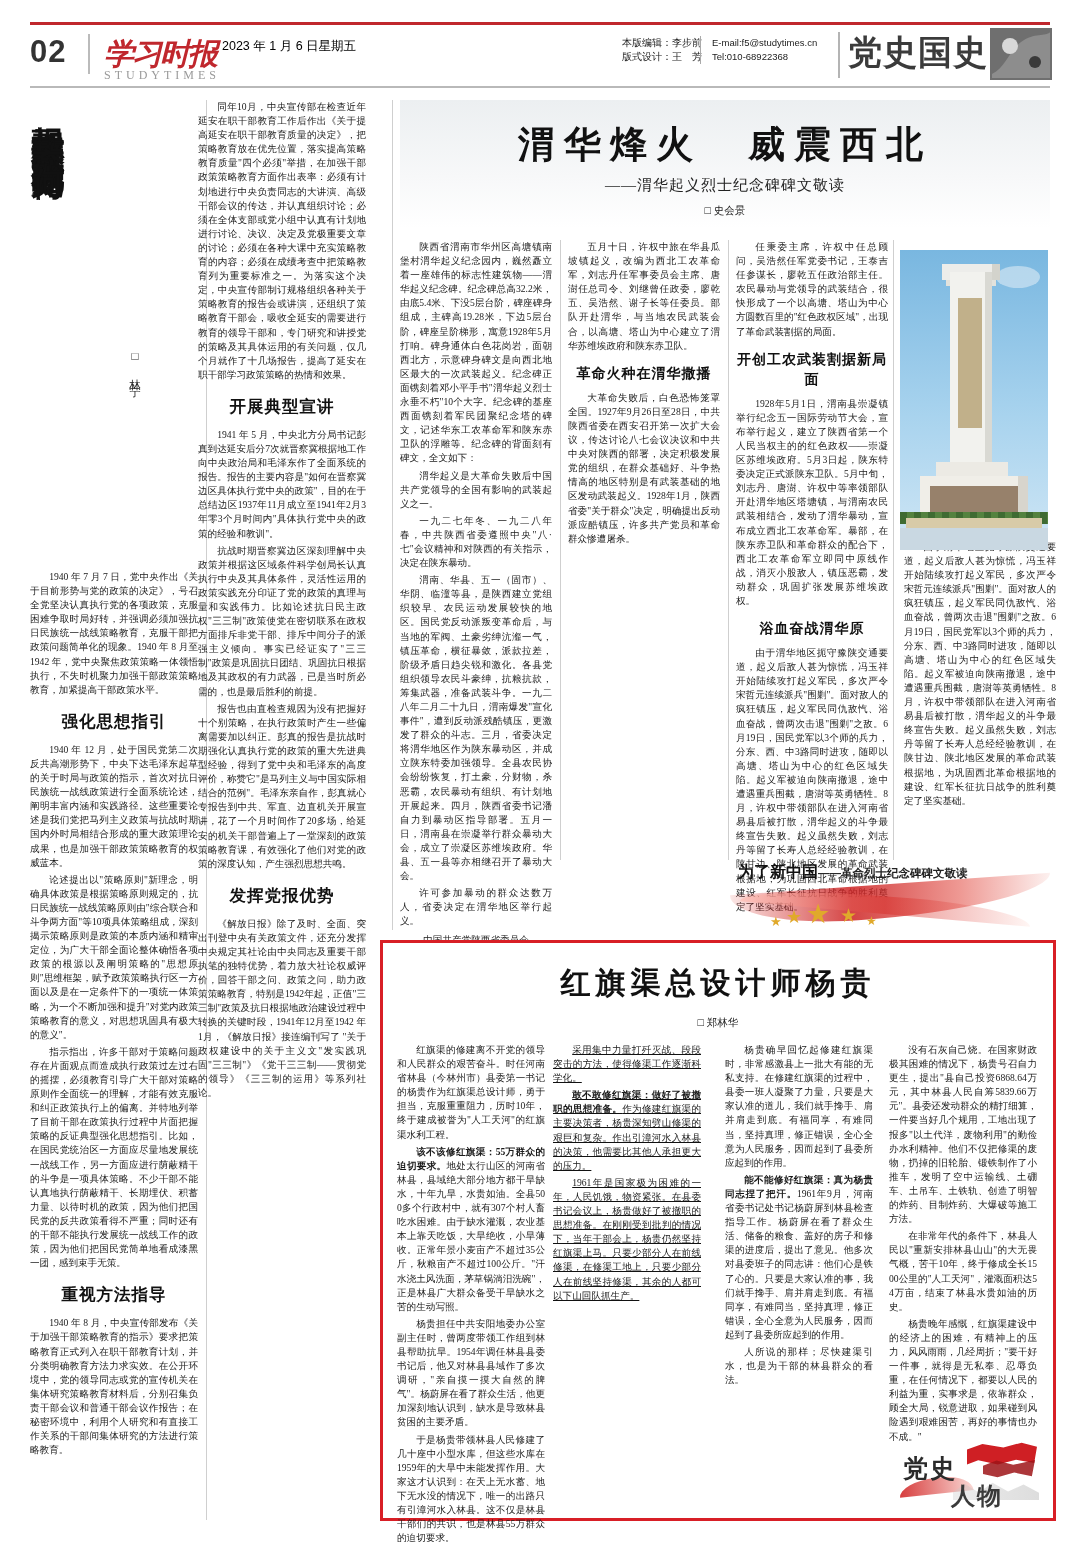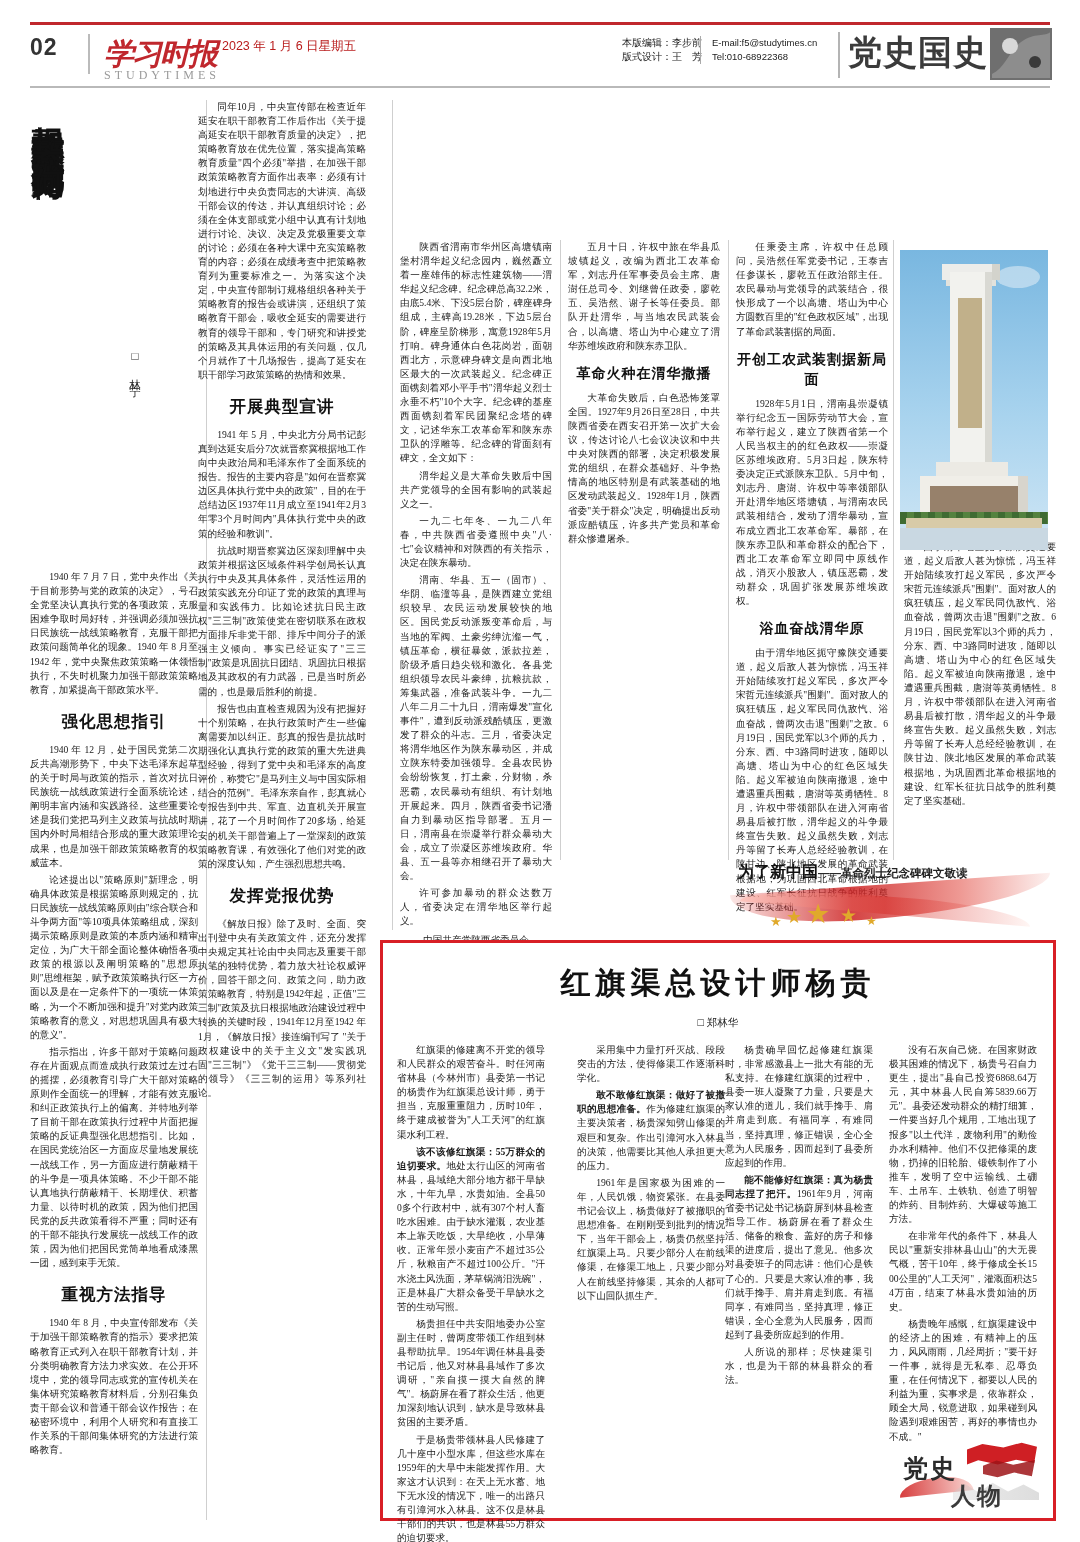--- a/index.html
+++ b/index.html
@@ -9,28 +9,28 @@
     font-family:"Liberation Serif","DejaVu Serif",serif;
     color:#111;
     overflow:hidden;
   }
   .page{position:relative;width:1080px;height:1542px;}
 
   
   .masthead{position:absolute;left:0;top:22px;width:1080px;height:68px;}
   .rule-top{position:absolute;left:30px;top:0;width:1020px;height:3px;background:#c0272d;}
   .rule-bot{position:absolute;left:30px;top:64px;width:1020px;height:2px;background:#b9b9b9;}
-  .pageno{position:absolute;left:30px;top:12px;font-size:23px;font-weight:700;
+  .pageno{position:absolute;left:30px;top:12px;font-size:31px;font-weight:700;
           color:#333;font-family:"Liberation Sans",sans-serif;letter-spacing:1px;}
   .divbar{position:absolute;left:88px;top:12px;width:2px;height:40px;background:#bbb;}
   .logo-cn{position:absolute;left:104px;top:12px;font-size:30px;font-weight:700;color:#c0272d;
            font-family:"Liberation Serif",serif;font-style:italic;letter-spacing:-2px;}
   .logo-en{position:absolute;left:104px;top:46px;font-size:12px;color:#9a9a9a;
            letter-spacing:4px;font-family:"Liberation Serif",serif;}
-  .issue-date{position:absolute;left:222px;top:16px;font-size:12.5px;color:#b91c1c;
+  .issue-date{position:absolute;left:222px;top:16px;font-size:12.5px;color:#000000;
               font-family:"Liberation Sans",sans-serif;}
   .ed-block{position:absolute;left:622px;top:14px;font-size:10px;line-height:14px;color:#222;
             font-family:"Liberation Sans",sans-serif;}
   .ed-sep{position:absolute;left:700px;top:14px;width:1px;height:28px;background:#aaa;}
   .contact-block{position:absolute;left:712px;top:14px;font-size:9.5px;line-height:14px;color:#222;
                  font-family:"Liberation Sans",sans-serif;}
   .ed-sep2{position:absolute;left:838px;top:10px;width:2px;height:46px;background:#b4b4b4;}
   .section-title{position:absolute;left:848px;top:8px;font-size:34px;font-weight:700;color:#3b3b3b;
                  font-family:"Liberation Sans",sans-serif;letter-spacing:1px;}
   .sec-logo{position:absolute;left:990px;top:6px;width:62px;height:52px;overflow:hidden;}
@@ -132,21 +132,21 @@
 
   
   .redbox{position:absolute;left:380px;top:940px;width:670px;height:575px;
           border:3px solid #d81f26;background:#fff;}
   .hq-title{text-align:center;font-size:30px;font-weight:700;letter-spacing:5px;
             color:#111;margin-top:20px;font-family:Liberation Sans, sans-serif;}
   .hq-author{text-align:center;font-size:10.5px;color:#222;margin-top:12px;
              font-family:"Liberation Sans",sans-serif;}
   .hq-cols{position:absolute;left:14px;top:100px;width:642px;height:455px;}
   .hq-c{position:absolute;width:148px;top:0;}
-  .hq-c1{left:0;} .hq-c2{left:180px;} .hq-c3{left:328px;} .hq-c4{left:492px;}
+  .hq-c1{left:0;} .hq-c2{left:156px;text-decoration:underline;} .hq-c3{left:328px;} .hq-c4{left:492px;}
   .inline-head{font-weight:700;}
   .badge{position:absolute;right:6px;bottom:4px;width:150px;height:74px;overflow:hidden;}
   .bg-ds{position:absolute;left:6px;top:12px;font-size:25px;font-weight:700;color:#2b2b2b;
          font-family:"Liberation Sans",sans-serif;letter-spacing:2px;}
   .bg-rw{position:absolute;left:54px;top:40px;font-size:24px;font-weight:700;color:#3a3a3a;
          font-family:"Liberation Sans",sans-serif;letter-spacing:2px;}
   .bg-flag{position:absolute;left:70px;top:2px;width:70px;height:34px;background:#cf1f24;
     clip-path:polygon(0 22%,22% 6%,52% 16%,78% 2%,100% 14%,96% 62%,70% 52%,44% 66%,16% 54%,0 66%);}
   .bg-flag2{position:absolute;left:86px;top:18px;width:52px;height:26px;background:#9e1418;
     clip-path:polygon(0 30%,26% 10%,58% 26%,100% 8%,94% 70%,60% 56%,28% 74%,0 62%);opacity:.85;}
@@ -219,20 +219,27 @@
   <div class="art-col2">
     <p class="body-cn">同年10月，中央宣传部在检查近年延安在职干部教育工作后作出《关于提高延安在职干部教育质量的决定》，把策略教育放在优先位置，落实提高策略教育质量"四个必须"举措，在加强干部政策策略教育方面作出表率：必须有计划地进行中央负责同志的大讲演、高级干部会议的传达，并认真组织讨论；必须在全体支部或党小组中认真有计划地进行讨论、决议、决定及党极重要文章的讨论；必须在各种大课中充实策略教育的内容；必须在成绩考查中把策略教育列为重要标准之一。为落实这个决定，中央宣传部制订规格组织各种关于策略教育的报告会或讲演，还组织了策略教育干部会，吸收全延安的需要进行教育的领导干部和，专门研究和讲授党的策略及其具体运用的有关问题，仅几个月就作了十几场报告，提高了延安在职干部学习政策策略的热情和效果。</p>
     <div class="subhead">开展典型宣讲</div>
     <p class="body-cn">1941 年 5 月，中央北方分局书记彭真到达延安后分7次就晋察冀根据地工作向中央政治局和毛泽东作了全面系统的报告。报告的主要内容是"如何在晋察冀边区具体执行党中央的政策"，目的在于总结边区1937年11月成立至1941年2月3年零3个月时间内"具体执行党中央的政策的经验和教训"。</p>
     <p class="body-cn">抗战时期晋察冀边区深刻理解中央政策并根据这区域条件科学创局长认真执行中央及其具体条件，灵活性运用的政策实践充分印证了党的政策的真理与量和实践伟力。比如论述抗日民主政权"三三制"政策使党在密切联系在政权方面排斥非党干部、排斥中间分子的派强主义倾向。事实已经证实了"三三制"政策是巩固抗日团结、巩固抗日根据地及其政权的有力武器，已是当时所必需的，也是最后胜利的前提。</p>
     <p class="body-cn">报告也由直检查规因为没有把握好十个别策略，在执行政策时产生一些偏离需要加以纠正。彭真的报告是抗战时期强化认真执行党的政策的重大先进典型经验，得到了党中央和毛泽东的高度评价，称赞它"是马列主义与中国实际相结合的范例"。毛泽东亲自作，彭真就心专报告到中共、军直、边直机关开展宣讲，花了一个月时间作了20多场，给延安的机关干部普遍上了一堂深刻的政策策略教育课，有效强化了他们对党的政策的深度认知，产生强烈思想共鸣。</p>
     <div class="subhead">发挥党报优势</div>
     <p class="body-cn">《解放日报》除了及时、全面、突出刊登中央有关政策文件，还充分发挥中央规定其社论由中央同志及重要干部执笔的独特优势，着力放大社论权威评 价，回答干部之问、政策之问，助力政策策略教育，特别是1942年起，正值"三三制"政策及抗日根据地政治建设过程中转换的关键时段，1941年12月至1942 年1月，《解放日报》接连编刊写了 "关于政权建设中的关于主义文"发实践巩固"三三制"》《党干三三制——贯彻党的领导》《三三制的运用》等系列社论。</p>
   </div>
 
+  <div class="art-weihua">
+    <div class="wh-titlebox">
+      <div class="wh-title">渭华烽火　威震西北</div>
+      <div class="wh-sub">——渭华起义烈士纪念碑碑文敬读</div>
+      <div class="wh-author">□ 史会景</div>
+    </div>
+  </div>
 
   <div class="wh-cols">
     <div class="wh-c wh-c1">
       <p class="body-cn">陕西省渭南市华州区高塘镇南堡村渭华起义纪念园内，巍然矗立着一座雄伟的标志性建筑物——渭华起义纪念碑。纪念碑总高32.2米，由底5.4米、下没5层台阶，碑座碑身组成，主碑高19.28米，下边5层台阶，碑座呈阶梯形，寓意1928年5月打响。碑身通体白色花岗岩，面朝西北方，示意碑身碑文是向西北地区最大的一次武装起义。纪念碑正面镌刻着邓小平手书"渭华起义烈士永垂不朽"10个大字。纪念碑的基座西面镌刻着军民团聚纪念塔的碑文，记述华东工农革命军和陕东赤卫队的浮雕等。纪念碑的背面刻有碑文，全文如下：</p>
       <p class="body-cn inscription">渭华起义是大革命失败后中国共产党领导的全国有影响的武装起义之一。</p>
       <p class="body-cn inscription">一九二七年冬、一九二八年春，中共陕西省委遵照中央"八·七"会议精神和对陕西的有关指示，决定在陕东暴动。</p>
       <p class="body-cn inscription">渭南、华县、五一（固市）、华阴、临潼等县，是陕西建立党组织较早、农民运动发展较快的地区。国民党反动派叛变革命后，与当地的军阀、土豪劣绅沆瀣一气，镇压革命，横征暴敛，派款拉差，阶级矛盾日趋尖锐和激化。各县党组织领导农民斗豪绅，抗粮抗款，筹集武器，准备武装斗争。一九二八年二月二十九日，渭南爆发"宣化事件"，遭到反动派残酷镇压，更激发了群众的斗志。三月，省委决定将渭华地区作为陕东暴动区，并成立陕东特委加强领导。全县农民协会纷纷恢复，打土豪，分财物，杀恶霸，农民暴动有组织、有计划地开展起来。四月，陕西省委书记潘自力到暴动区指导部署。五月一日，渭南县在崇凝举行群众暴动大会，成立了崇凝区苏维埃政府。华县、五一县等亦相继召开了暴动大会。</p>
       <p class="body-cn inscription">许可参加暴动的群众达数万人，省委决定在渭华地区举行起义。</p>
       <p class="body-cn insc-sign">中国共产党陕西省委员会</p>
       <p class="body-cn insc-sign">陕西省人民政府</p>

